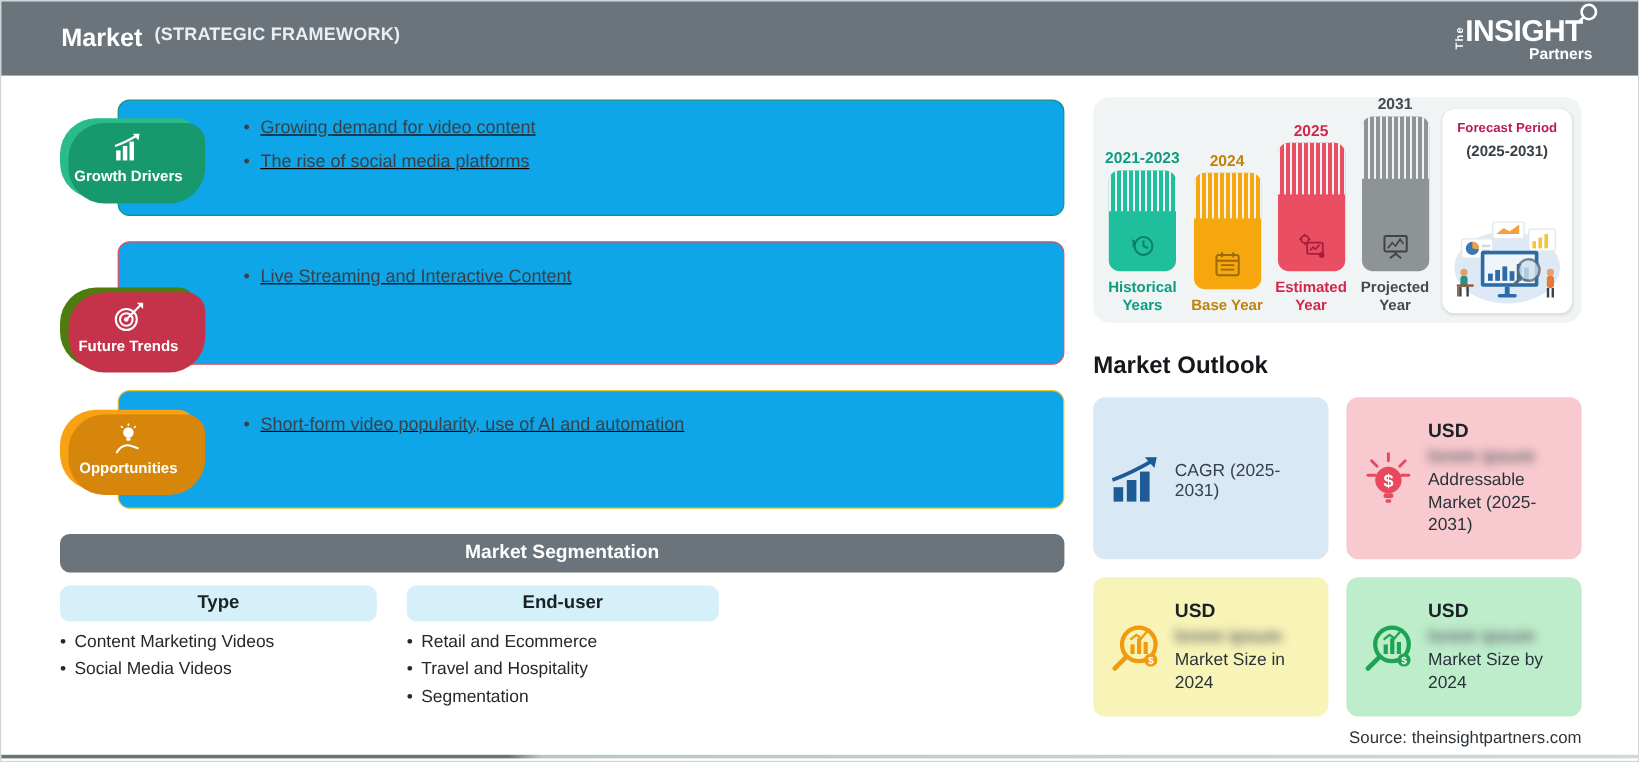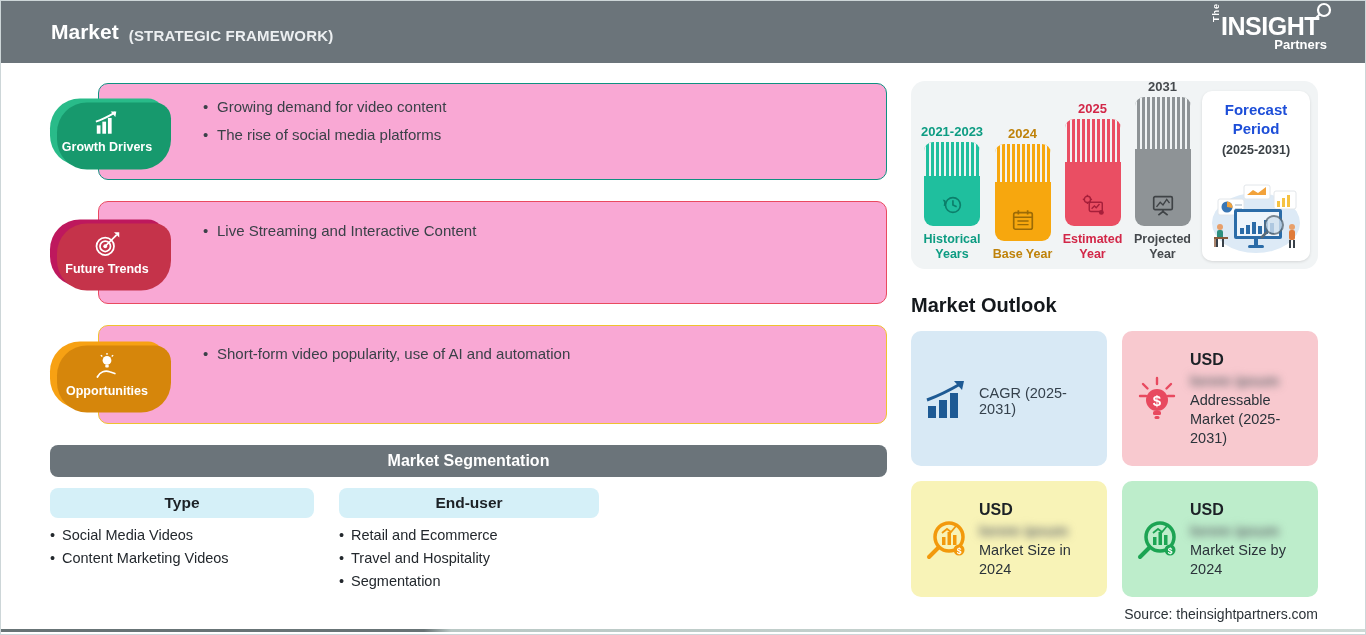--- a/index.html
+++ b/index.html
@@ -2,45 +2,45 @@
 <html><head>
 <meta charset="utf-8">
 <style>
   * { margin:0; padding:0; box-sizing:border-box; }
   html,body { background:#fff; }
   body { font-family:"Liberation Sans", sans-serif; }
   .page { position:relative; width:1366px; height:635px; background:#fff; overflow:hidden; border:1px solid #cdd6d8; }
 
   
   .header { position:absolute; top:0; left:0; right:0; height:62px; background:#6b747a; display:flex; align-items:center; justify-content:space-between; padding:0 28px 0 50px; }
-  .header-title-wrap { display:flex; align-items:flex-end; gap:10px; }
+  .header-title-wrap { display:flex; align-items:flex-start; gap:10px; }
   .header-title { color:#fff; font-size:21px; font-weight:700; }
   .header-subtitle { color:#eceff1; font-size:15px; font-weight:600; letter-spacing:.2px; }
   .logo { color:#fff; display:flex; flex-direction:column; align-items:flex-end; margin-right:18px; }
-  .logo-top { position:relative; display:flex; align-items:flex-start; }
+  .logo-top { position:relative; display:flex; align-items:flex-end; }
   .logo-the { font-size:9px; font-weight:700; letter-spacing:1px; transform:rotate(-90deg); width:10px; }
   .logo-insight { font-size:25px; font-weight:800; letter-spacing:-.5px; }
   .logo-lens { position:absolute; right:-14px; top:-10px; width:20px; height:20px; }
   .logo-partners { font-size:13px; font-weight:700; margin-top:-4px; margin-right:-8px; }
 
   
   .left-col { position:absolute; left:49px; top:82px; width:837px; }
   .fw-row { position:relative; margin-bottom:21px; }
-  .fw-box { margin-left:48px; background:#f9a8d4; border-radius:10px; padding:14px 18px 14px 104px; }
+  .fw-box { margin-left:48px; background:#0ea5e9; border-radius:10px; padding:14px 18px 14px 104px;text-decoration:underline; }
   .fw-box-growth { border:1.6px solid #0f9181; height:97px; }
   .fw-box-trends { border:1.6px solid #e94a60; height:103px; padding-top:20px; }
   .fw-box-opps   { border:1.6px solid #efc22e; height:99px; padding-top:19px; }
   .fw-bullets { list-style:none; }
   .fw-bullets li { font-size:15px; color:#3a4148; margin-bottom:11px; padding-left:14px; position:relative; }
   .fw-bullets li::before { content:"•"; position:absolute; left:0; color:#3a4148; }
   .badge { position:absolute; left:0; top:50%; transform:translateY(-50%); width:114px; height:67px; border-radius:30px 16px 30px 30px; display:flex; flex-direction:column; align-items:center; justify-content:center; gap:3px; z-index:2; }
   .badge::before { content:""; position:absolute; inset:0; transform:translate(7px,4px); border-radius:inherit; z-index:-1; }
   .badge-label { color:#fff; font-size:12.5px; font-weight:700; }
   .badge-growth { background:#29bb89; } .badge-growth::before { background:#17996d; }
-  .badge-trends { background:#be185d; } .badge-trends::before { background:#c5334a; }
+  .badge-trends { background:#4d7c0f;margin-top:20px; } .badge-trends::before { background:#c5334a; }
   .badge-opps   { background:#f7a113; } .badge-opps::before   { background:#d6860b; }
 
   .seg-bar { margin-top:3px; background:#6b747a; border-radius:8px; height:32px; display:flex; align-items:center; justify-content:center; }
   .seg-title { color:#fff; font-size:16px; font-weight:700; }
   .seg-cols { display:flex; gap:25px; margin-top:11px; }
   .seg-col-1 { width:264px; } .seg-col-2 { width:260px; }
   .seg-head { background:#d5f0f8; border-radius:8px; height:30px; display:flex; align-items:center; justify-content:center; font-size:15.5px; font-weight:700; color:#1c2126; }
   .seg-list { list-style:none; margin-top:9px; }
   .seg-list li { font-size:14.5px; color:#23282d; margin-bottom:7px; padding-left:12px; position:relative; }
   .seg-list li::before { content:"•"; position:absolute; left:0; color:#23282d; }
@@ -55,21 +55,21 @@
   .tl-label { font-size:12.5px; font-weight:700; text-align:center; line-height:1.15; margin-top:6px; }
   .tl-col-1 .tl-bar { height:84px;  background:#1fbf9e; }
   .tl-col-2 .tl-bar { height:97px;  background:#f7a70e; }
   .tl-col-3 .tl-bar { height:107px; background:#ea4e63; }
   .tl-col-4 .tl-bar { height:129px; background:#8e9396; }
   .tl-col-1 .tl-year,.tl-col-1 .tl-label { color:#0d9c82; }
   .tl-col-2 .tl-year,.tl-col-2 .tl-label { color:#bf820a; }
   .tl-col-3 .tl-year,.tl-col-3 .tl-label { color:#d22748; }
   .tl-col-4 .tl-year,.tl-col-4 .tl-label { color:#45494d; }
   .forecast-card { align-self:stretch; flex:1; background:#fff; border-radius:10px; box-shadow:0 1px 3px rgba(0,0,0,.12); padding:10px 6px 6px; display:flex; flex-direction:column; align-items:center; justify-content:space-between; }
-  .forecast-title { font-size:15px; font-weight:700; color:#1d4ed8; text-align:center; line-height:1.25; }
+  .forecast-title { font-size:11px; font-weight:700; color:#be185d; text-align:center; line-height:1.25; }
   .forecast-range { font-size:12.5px; font-weight:600; color:#3a4045; margin-top:4px; text-align:center; }
 
   .outlook-title { font-size:20px; font-weight:700; color:#14181c; margin:25px 0 14px; }
   .cards { display:grid; grid-template-columns:196px 196px; gap:15px; }
   .card { border-radius:10px; padding:14px 14px 12px 12px; display:flex; gap:10px; }
   .card-cagr  { background:#d8e9f5; height:135px; align-items:center; }
   .card-pink  { background:#f8c9cf; height:135px; align-items:center; }
   .card-yellow{ background:#f8f3b7; height:116px; align-items:center; }
   .card-green { background:#bdedcb; height:116px; align-items:center; }
   .card-icon { flex:0 0 46px; display:flex; align-items:center; justify-content:center; }
@@ -163,22 +163,22 @@
       </div>
     </div>
 
     <div class="seg-bar">
       <span class="seg-title">Market Segmentation</span>
     </div>
     <div class="seg-cols">
       <div class="seg-col-1">
         <div class="seg-head">Type</div>
         <ul class="seg-list">
+          <li>Content Marketing Videos</li>
           <li>Social Media Videos</li>
-          <li>Content Marketing Videos</li>
         </ul>
       </div>
       <div class="seg-col-2">
         <div class="seg-head">End-user</div>
         <ul class="seg-list">
           <li>Retail and Ecommerce</li>
           <li>Travel and Hospitality</li>
           <li>Segmentation</li>
         </ul>
       </div>

